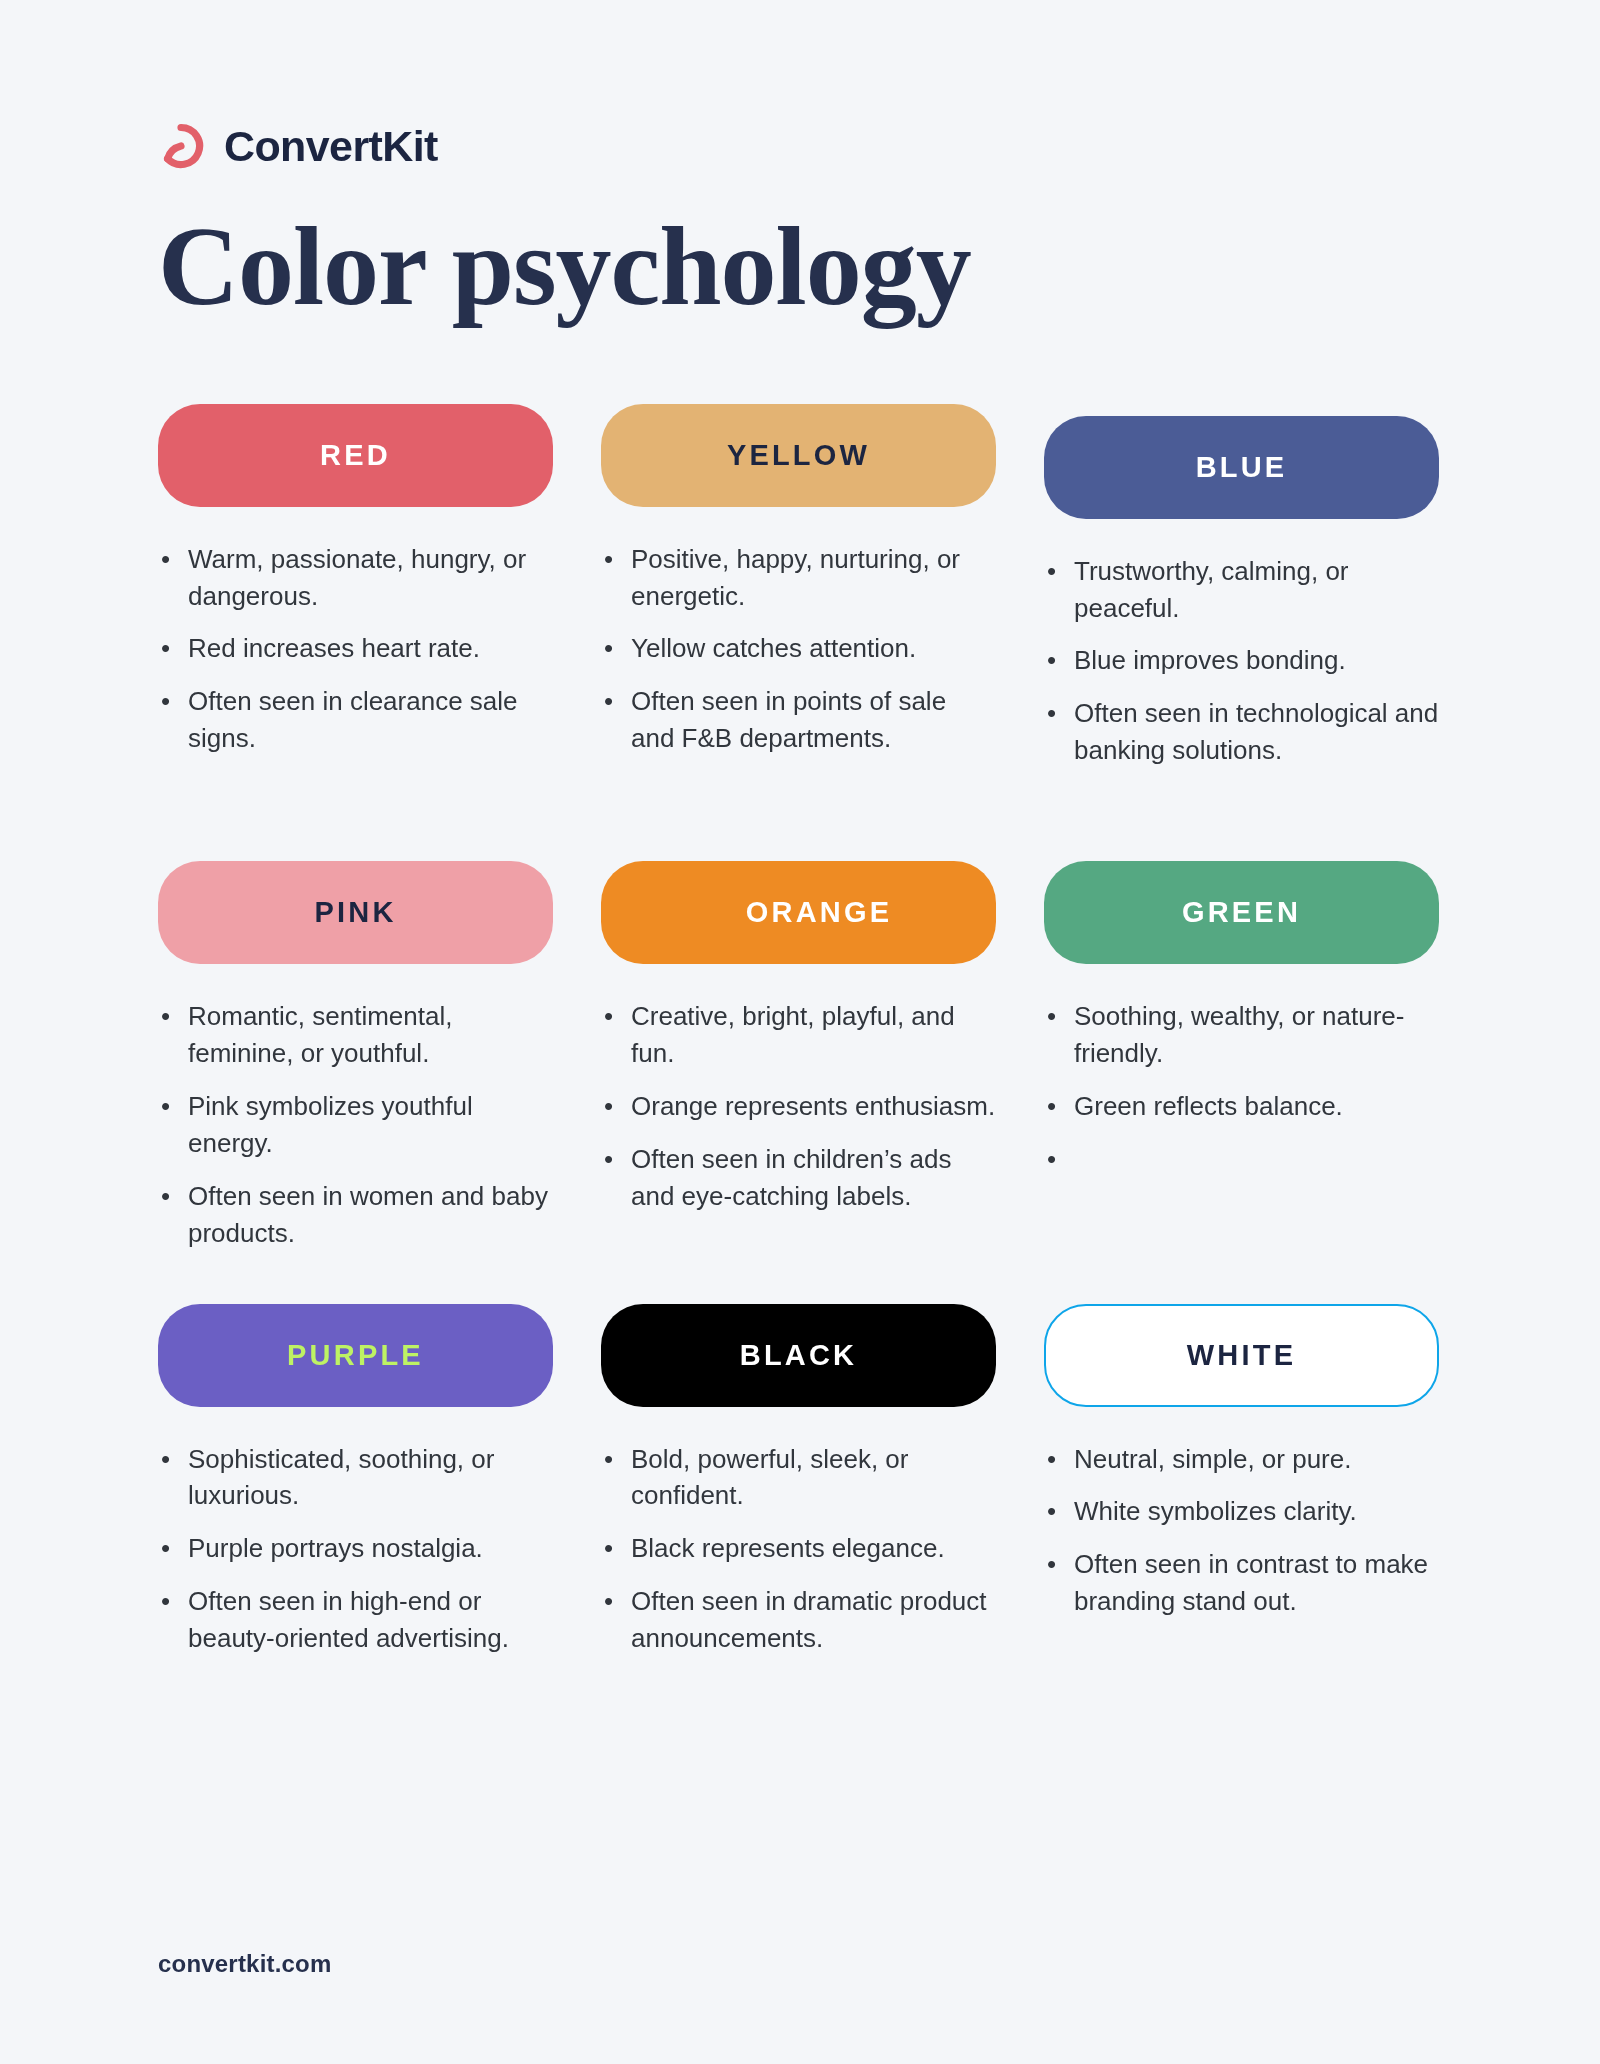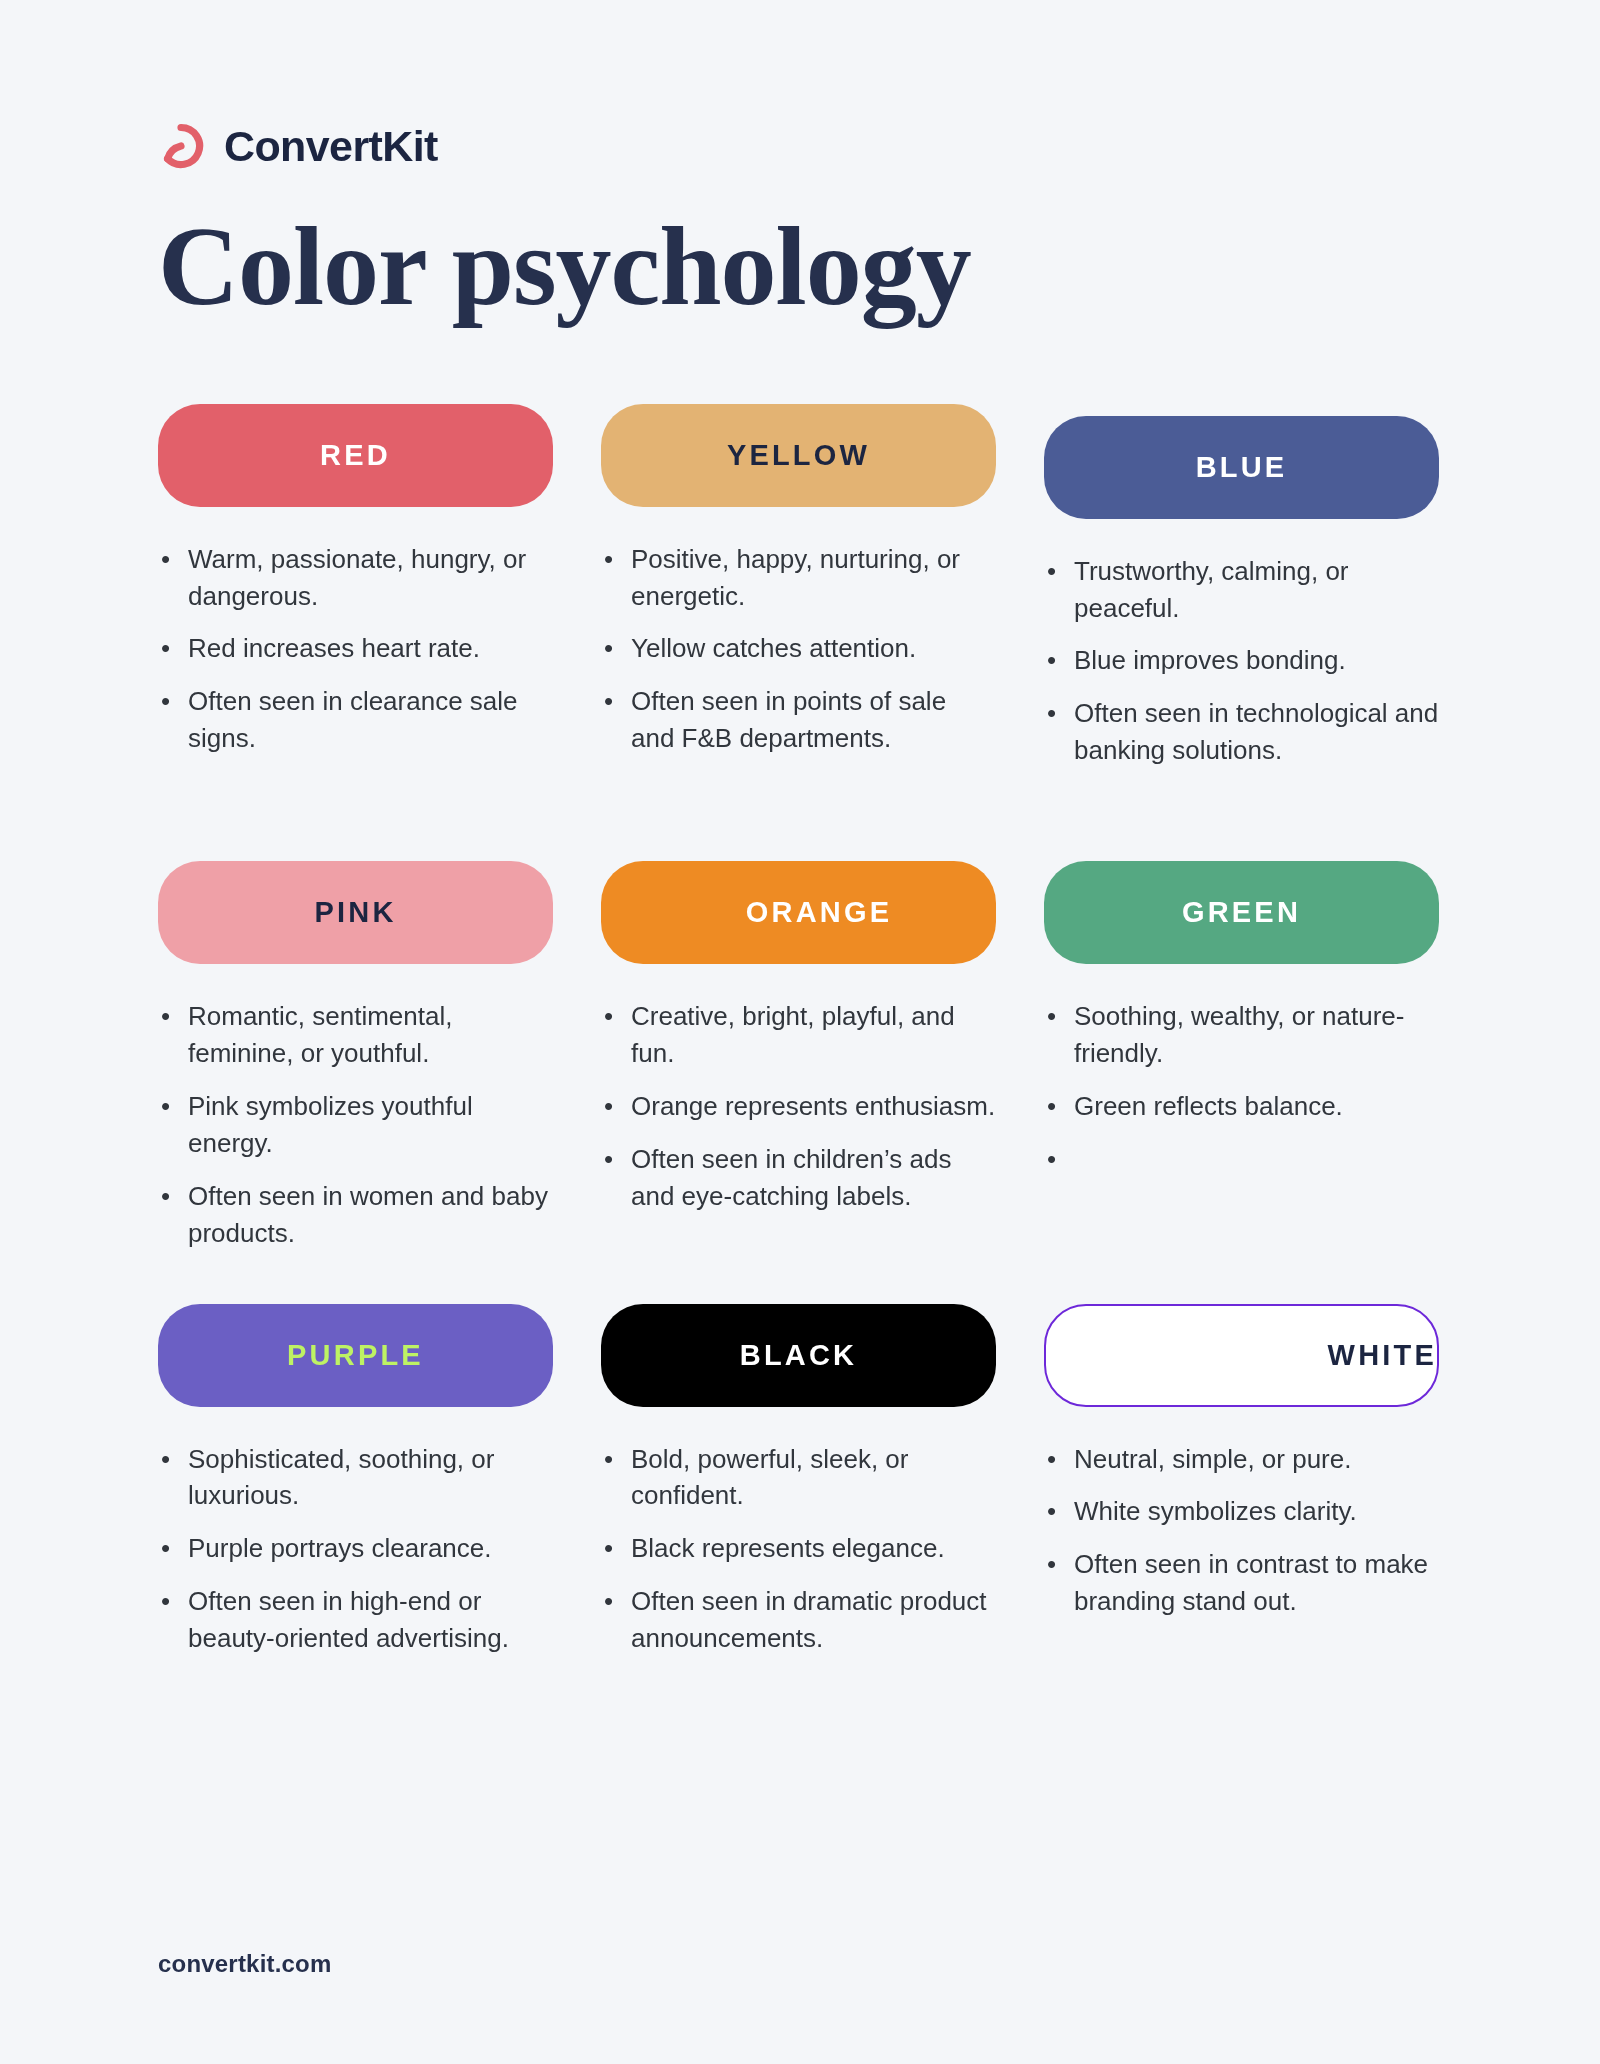--- a/index.html
+++ b/index.html
@@ -81,22 +81,21 @@
     box-sizing: border-box;
   }
   .pill-label {
     font-size: 29px;
     font-weight: bold;
     letter-spacing: 3.2px;
     line-height: 1;
     text-transform: uppercase;
   }
   .pill.outlined {
-    border: 2px solid #6d28d9;
-    justify-content: flex-end;
+    border: 2px solid #0ea5e9;
   }
 
   .bullets {
     list-style: none;
     margin: 0;
     padding: 34px 0 0 0;
   }
   .bullets li {
     position: relative;
     padding-left: 30px;
@@ -220,21 +219,21 @@
     <div class="rowgap-2"></div>
     <div class="rowgap-2"></div>
     <div class="rowgap-2"></div>
 
     <div class="card">
       <div class="pill" style="background: rgb(107, 95, 196);">
         <span class="pill-label" style="color: #bef264;">PURPLE</span>
       </div>
       <ul class="bullets">
         <li><span class="dot">•</span><span>Sophisticated, soothing, or luxurious.</span></li>
-        <li><span class="dot">•</span><span>Purple portrays clearance.</span></li>
+        <li><span class="dot">•</span><span>Purple portrays nostalgia.</span></li>
         <li><span class="dot">•</span><span>Often seen in high-end or beauty-oriented advertising.</span></li>
       </ul>
     </div>
 
     <div class="card">
       <div class="pill" style="background: rgb(0, 0, 0);">
         <span class="pill-label" style="color: rgb(255, 255, 255);">BLACK</span>
       </div>
       <ul class="bullets">
         <li><span class="dot">•</span><span>Bold, powerful, sleek, or confident.</span></li>

